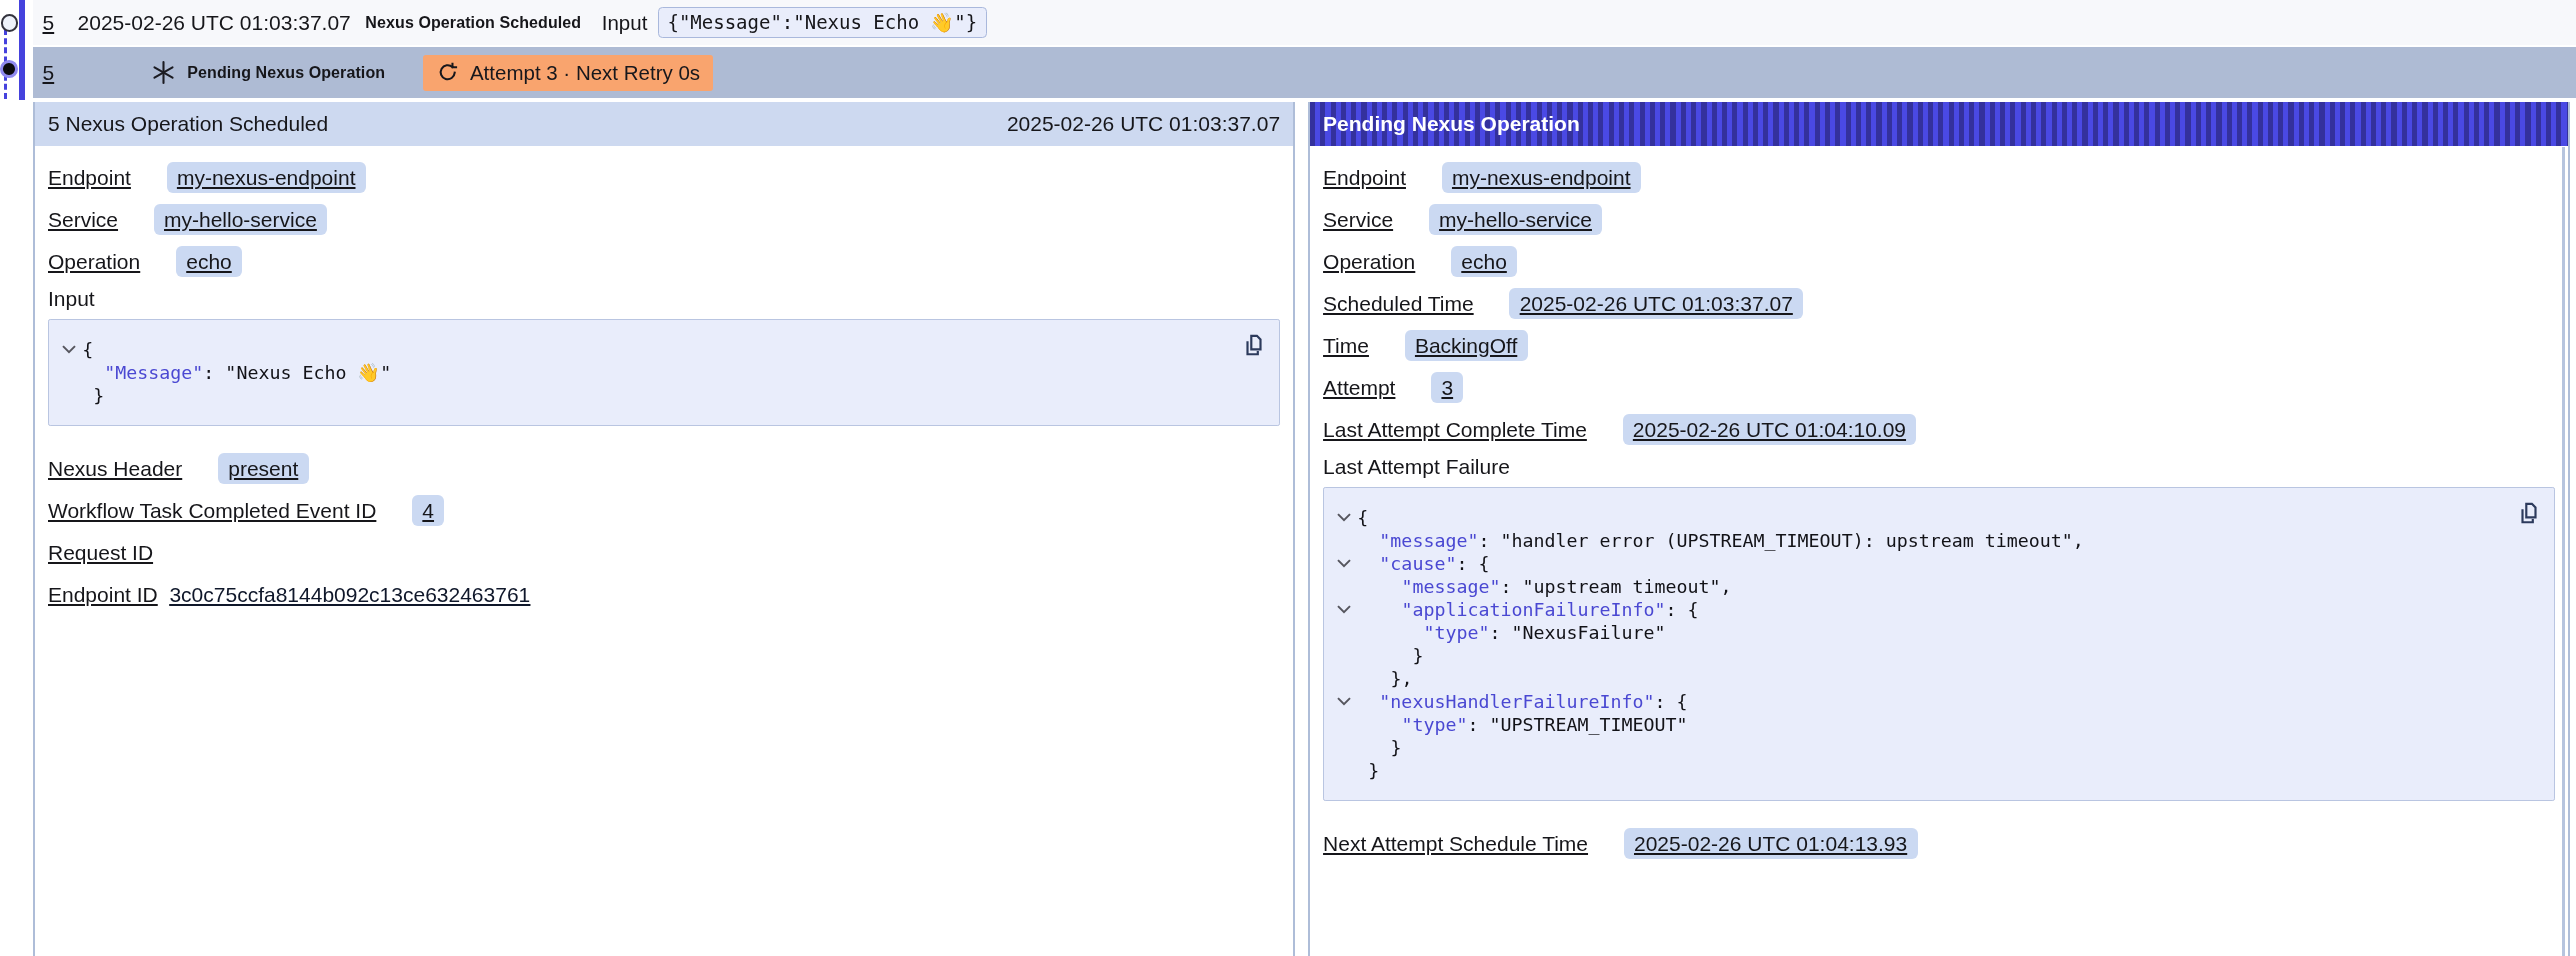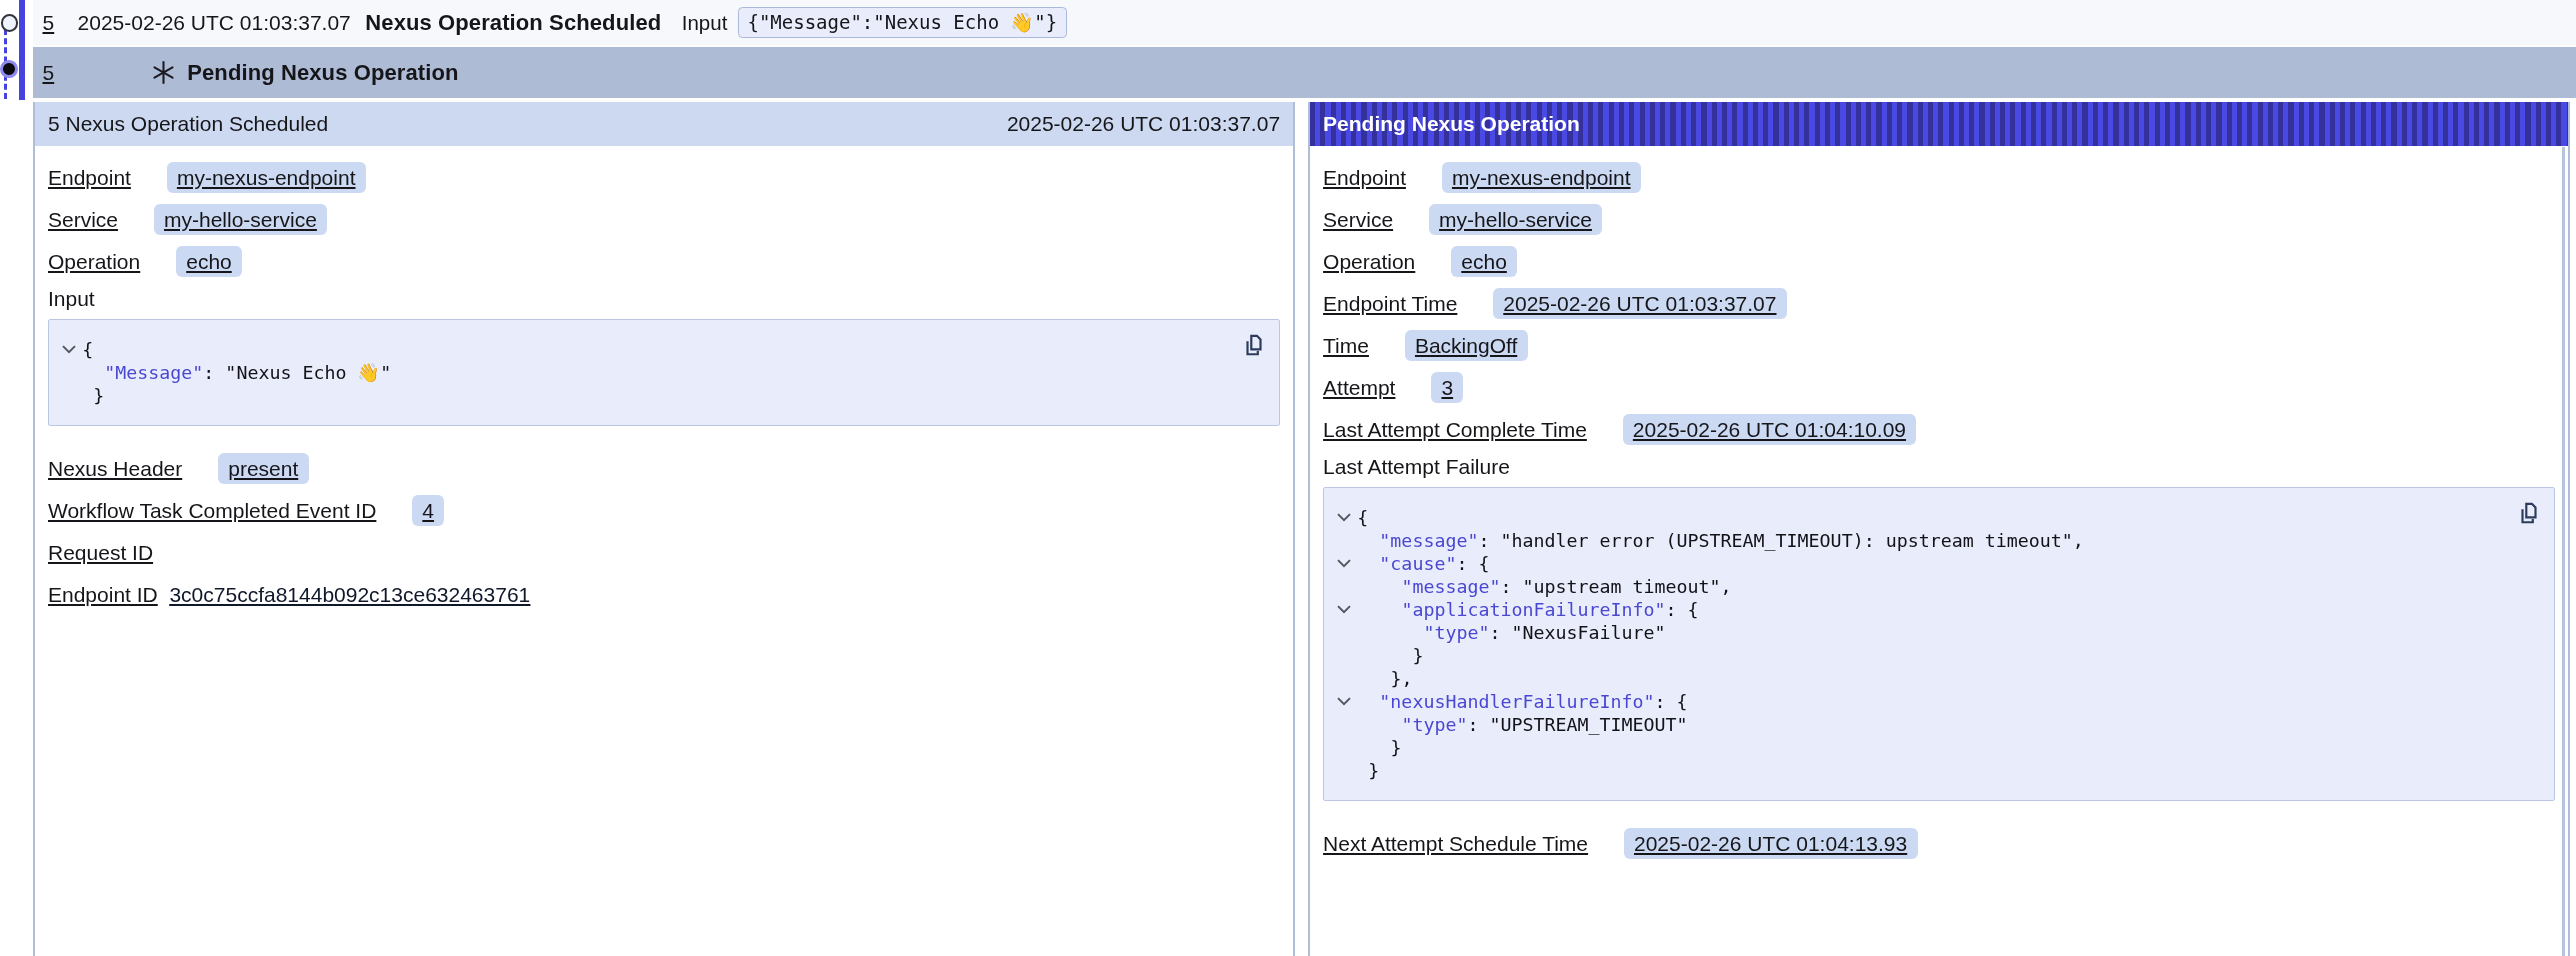--- a/index.html
+++ b/index.html
@@ -15,21 +15,21 @@
                 background:#eef2fa; border:2.9px solid #33333d; }
   .dot-filled { position:absolute; left:0px; top:60px; width:17.6px; height:17.6px; border-radius:50%;
                 background:#0b0b0e; border:3.7px solid #8f8af0; }
 
   
   .event-row { margin-left:33px; display:flex; align-items:center; font-size:21px; }
   .row1 { height:45px; background:var(--row1-bg); padding-left:9.5px; }
   .row2 { height:51px; background:var(--row-selected-bg); margin-top:2.2px; padding-left:9.5px; }
   .event-id { text-decoration:underline; color:#15151a; margin-right:23.4px; cursor:pointer; }
   .event-time { margin-right:14.6px; }
-  .event-title { font-weight:700; font-size:22px; margin-right:20.5px; letter-spacing:0.1px; }
+  .event-title { font-weight:700; font-size:16px; margin-right:20.5px; letter-spacing:0.1px; }
   .input-label { margin-right:10.3px; font-size:20.5px; }
   .input-chip { font-family:"DejaVu Sans Mono", monospace; font-size:19px; background:var(--code-bg);
                 border:1.5px solid #a9b8dc; border-radius:4.4px; padding:2.9px 8.8px; }
   .row2 .event-title { margin-left:11.7px; }
   .asterisk-wrap { margin-left:73px; display:flex; align-items:center; }
   .retry-badge { margin-left:17.6px; background:var(--attempt-badge-bg); display:flex; align-items:center;
                  gap:10.3px; padding:5.9px 13px; border-radius:2.9px; font-size:20.5px; color:#17171c; }
 
   
   .panels { position:absolute; left:33px; top:102px; right:5.9px; bottom:0; display:flex; gap:13px; }
@@ -81,20 +81,27 @@
   <div class="event-row row2">
     <span class="event-id">5</span>
     <span class="asterisk-wrap">
       <svg width="25" height="25" viewBox="0 0 24 24" fill="none" stroke="#1b1b22" stroke-width="2" stroke-linecap="round">
         <line x1="12" y1="2" x2="12" y2="22"></line>
         <line x1="20.66" y1="7" x2="3.34" y2="17"></line>
         <line x1="3.34" y1="7" x2="20.66" y2="17"></line>
       </svg>
     </span>
     <span class="event-title">Pending Nexus Operation</span>
+    <span class="retry-badge">
+      <svg width="23.4" height="23.4" viewBox="0 0 24 24" fill="none" stroke="#17171c" stroke-width="2.1" stroke-linecap="square">
+        <path d="M16.9 6.2 A7.2 7.2 0 1 0 19.2 12"></path>
+        <path d="M16.9 2.8 L16.9 6.4 L20.6 6.4"></path>
+      </svg>
+      <span>Attempt 3 · Next Retry 0s</span>
+    </span>
   </div>
 
   <div class="panels">
 
     <div class="panel">
       <div class="panel-header blue">
         <span>5 Nexus Operation Scheduled</span>
         <span>2025-02-26 UTC 01:03:37.07</span>
       </div>
       <div class="panel-body">
@@ -167,21 +174,21 @@
             </div>
             <div class="field">
               <span class="field-label">Service</span>
               <span class="badge">my-hello-service</span>
             </div>
             <div class="field">
               <span class="field-label">Operation</span>
               <span class="badge">echo</span>
             </div>
             <div class="field">
-              <span class="field-label">Endpoint Time</span>
+              <span class="field-label">Scheduled Time</span>
               <span class="badge">2025-02-26 UTC 01:03:37.07</span>
             </div>
             <div class="field">
               <span class="field-label">Time</span>
               <span class="badge">BackingOff</span>
             </div>
             <div class="field">
               <span class="field-label">Attempt</span>
               <span class="badge">3</span>
             </div>

